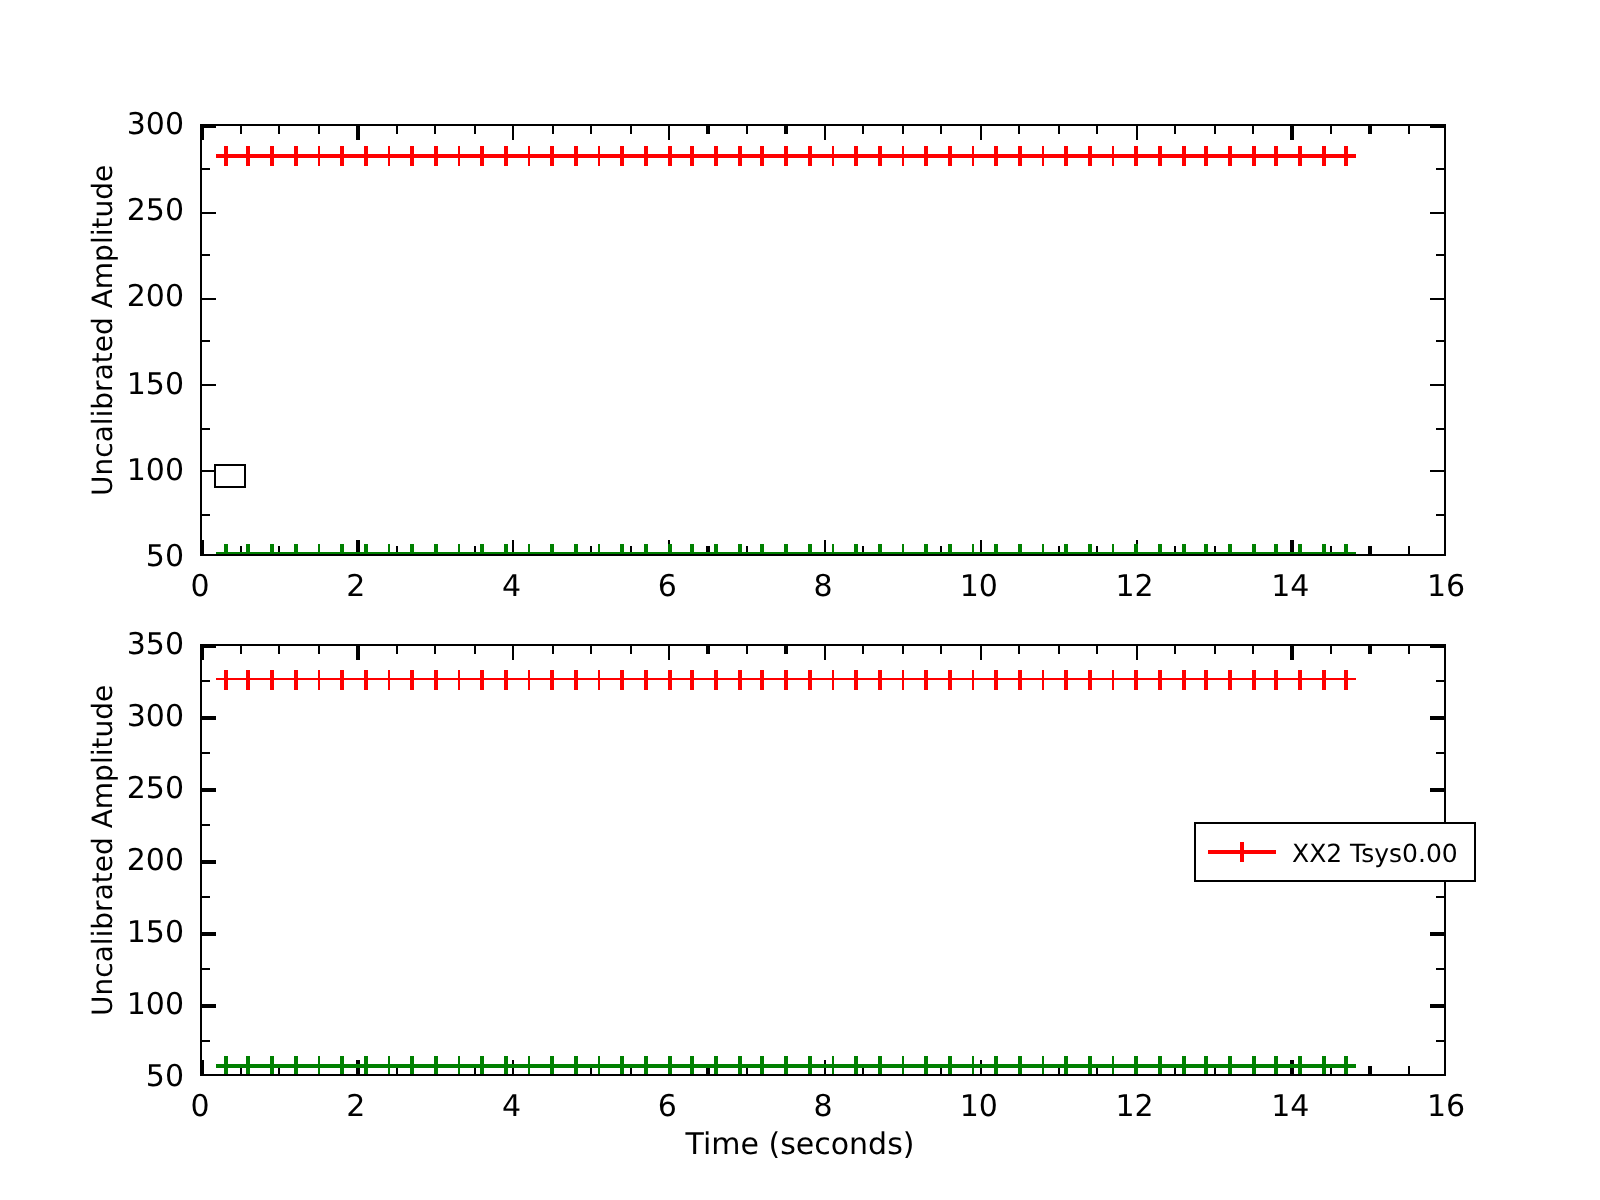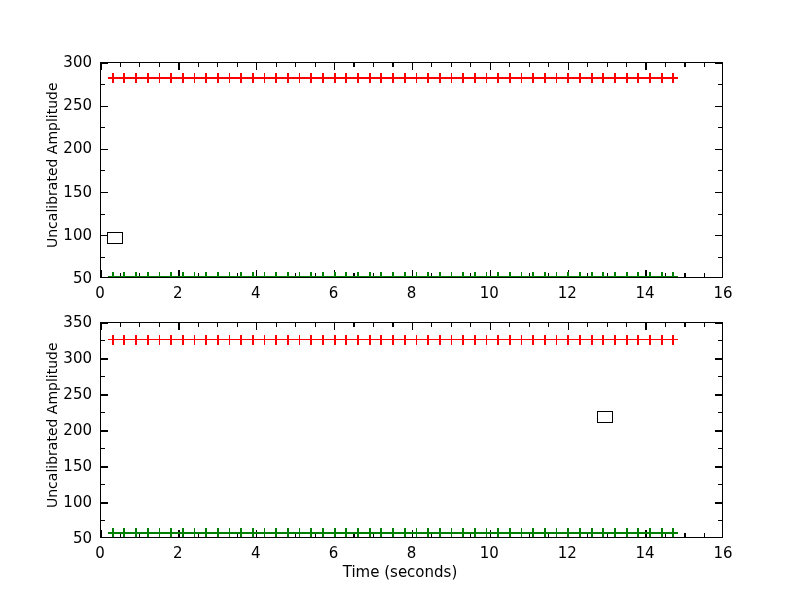--- a/index.html
+++ b/index.html
@@ -1200,15 +1200,23 @@
       <div class="ticklabel-y" style="left: 42px; top: 421px;">200</div>
       <div class="ticklabel-y" style="left: 42px; top: 385px;">250</div>
       <div class="ticklabel-y" style="left: 42px; top: 349px;">300</div>
       <div class="ticklabel-y" style="left: 42px; top: 313px;">350</div>
     </div>
   <div class="axis-label-y" id="ylabel-bottom" style="left: 44px; top: 508px;">Uncalibrated Amplitude</div>
 
   <div class="axis-label-x" id="xlabel-bottom" style="top: 563px;">Time (seconds)</div>
 
   <div class="legend" id="legend-bottom">
+      <div class="legend-row">
+        <div class="legend-sample">
+          <div class="lline" style="background: rgb(255, 0, 0);"></div>
+          <div class="lmark-h" style="background: rgb(255, 0, 0);"></div>
+          <div class="lmark-v" style="background: rgb(255, 0, 0);"></div>
+        </div>
+        <div class="legend-text">XX2 Tsys0.00</div>
+      </div>
     </div>
 
 </div>
 
 </body></html>

